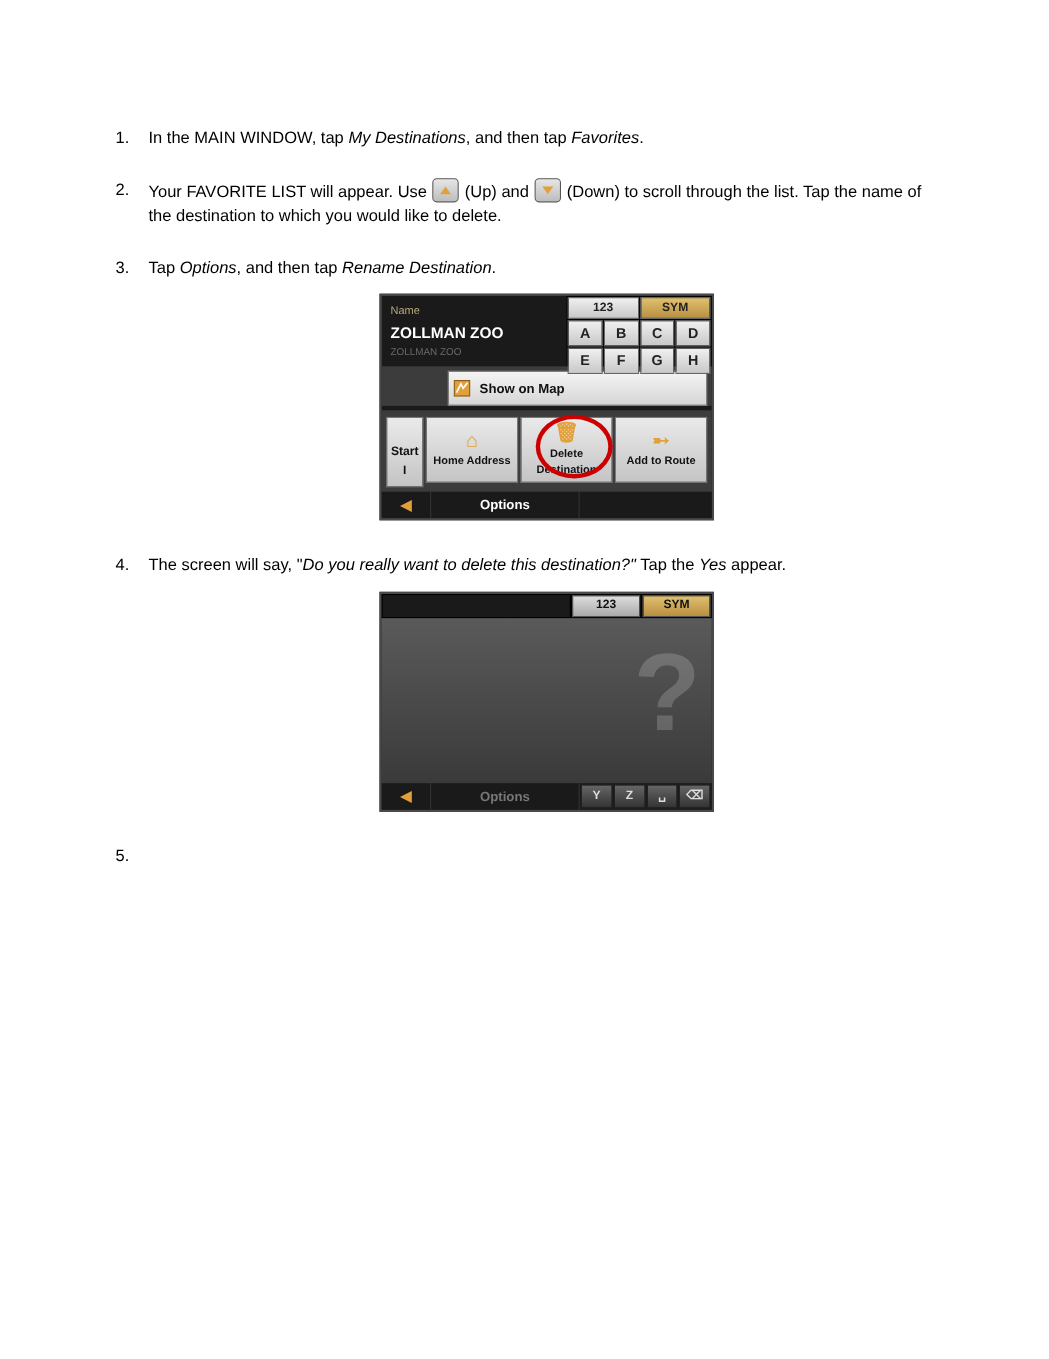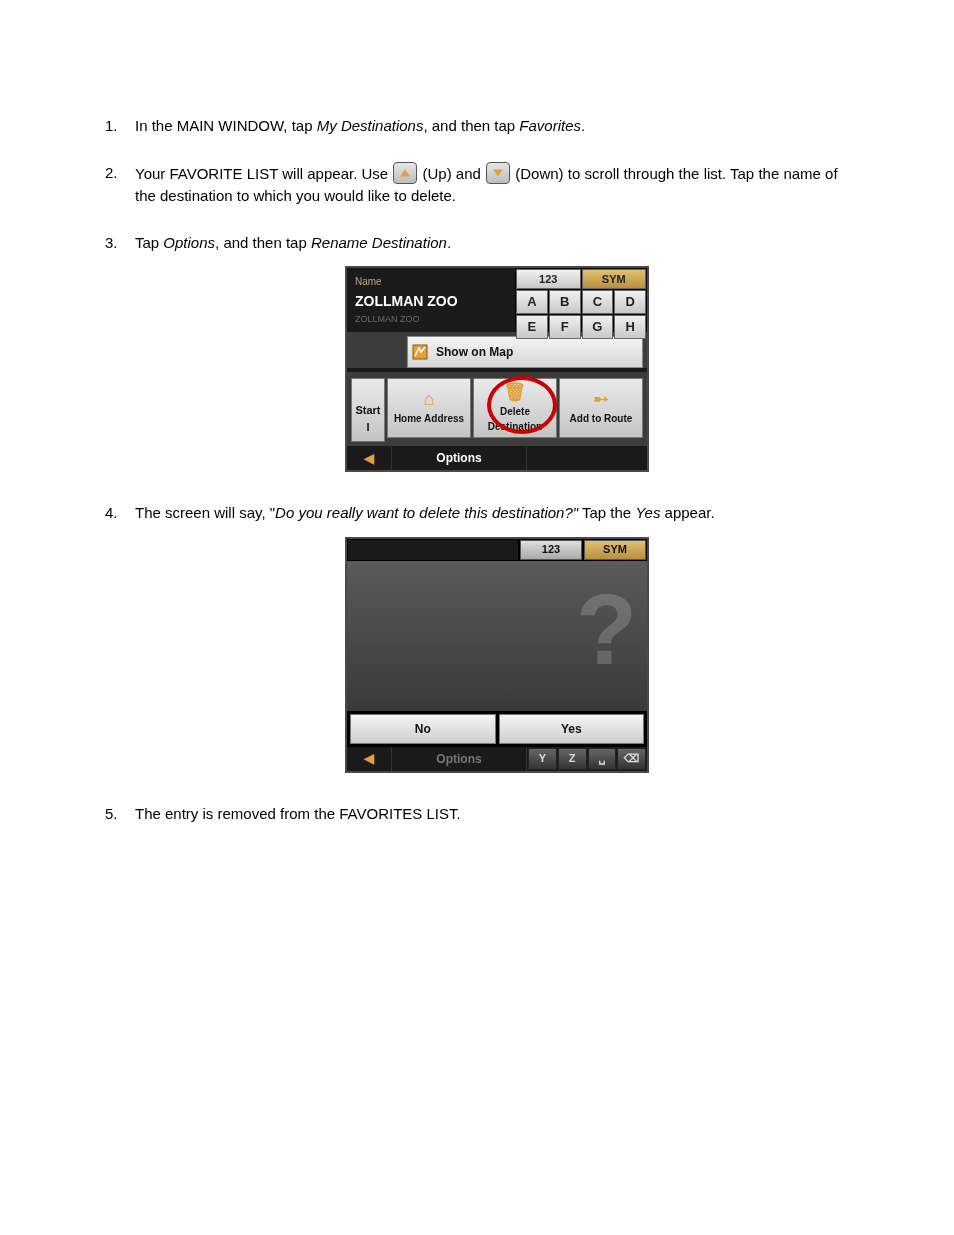--- a/index.html
+++ b/index.html
@@ -342,37 +342,32 @@
       <div class="device-wrap">
         <div class="device d2">
           <div class="d2-top">
             <div class="d2-tab left"></div>
             <div class="d2-tab" style="max-width:60px;">123</div>
             <div class="d2-tab sym" style="max-width:60px;">SYM</div>
           </div>
           <div class="d2-body">
             <div class="d2-mark">?</div>
           </div>
-          <div class="d2-btns">
-            <div class="d2-btn">No</div>
-            <div class="d2-btn">Yes</div>
-          </div>
           <div class="d2-footer">
             <div class="foot-back">◀</div>
             <div class="foot-options">Options</div>
             <div class="foot-keys">
               <div class="minikey">Y</div>
               <div class="minikey">Z</div>
               <div class="minikey">␣</div>
               <div class="minikey">⌫</div>
             </div>
           </div>
         </div>
       </div>
     </li>
 
     <li>
       <span class="num">5.</span>
-      <span>The entry is removed from the FAVORITES LIST.</span>
     </li>
 
   </ol>
 </div>
 
 </body></html>

